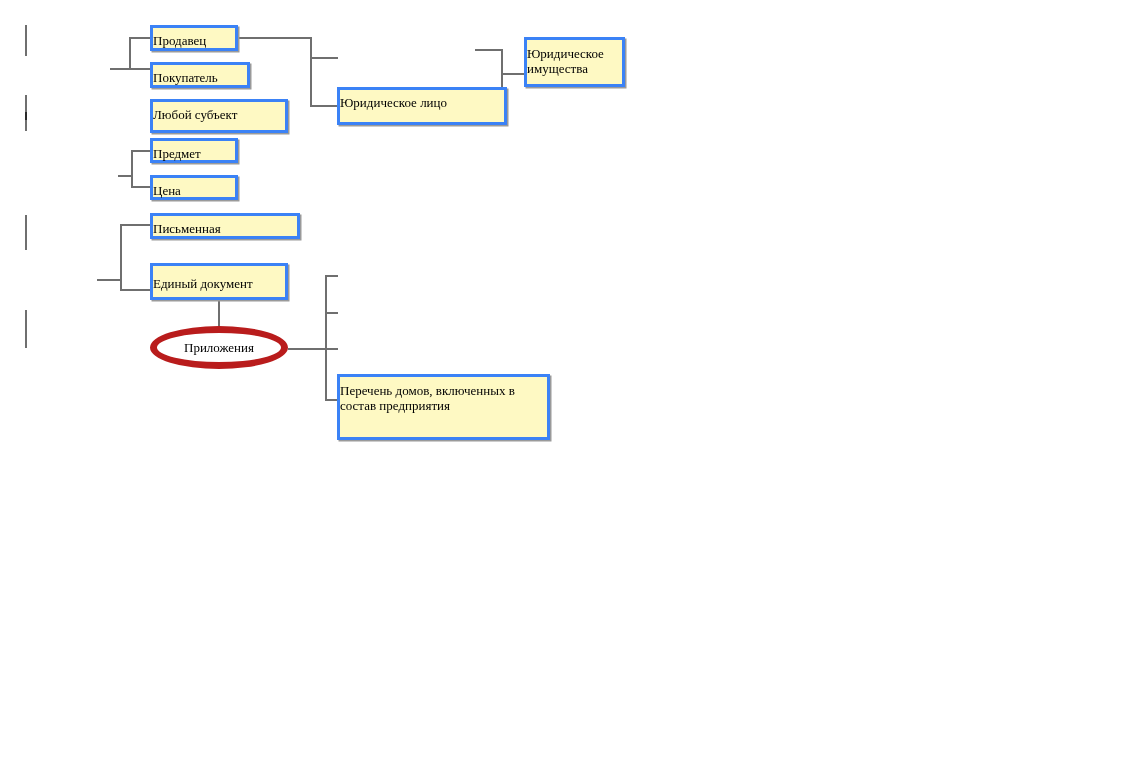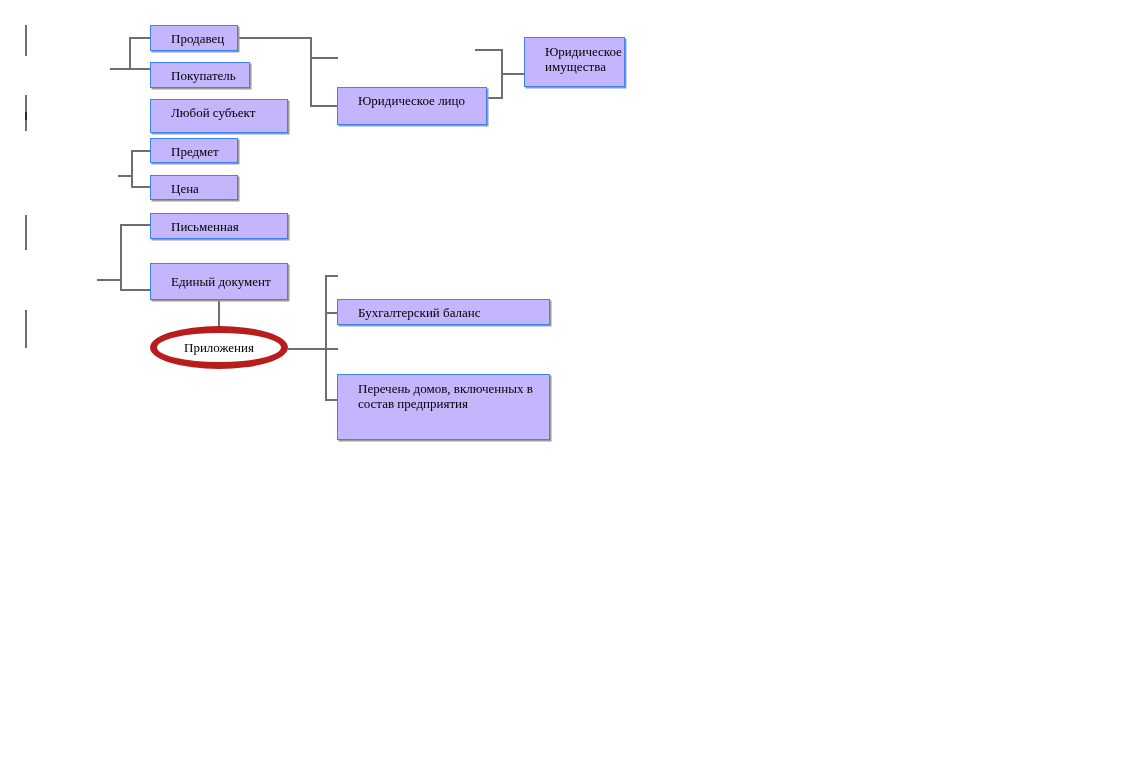--- a/index.html
+++ b/index.html
@@ -11,27 +11,27 @@
     position: relative;
     width: 1126px;
     height: 773px;
     background: #ffffff;
     font-family: "Liberation Serif", "DejaVu Serif", serif;
     overflow: hidden;
   }
   .node {
     position: absolute;
     box-sizing: border-box;
-    background: #c4b5fd;
-    border: 1px solid #3b82f6;
+    background: #fef9c3;
+    border: 3px solid #3b82f6;
     box-shadow: 1.5px 1.5px 0 0 #9a9a9a;
     color: #000000;
     font-size: 13px;
     line-height: 15px;
-    padding: 5px 7px 0 20px;
+    padding: 5px 7px 0 0;
     z-index: 3;
   }
   .node.two-line {
     padding-top: 6px;
   }
   .ellipse {
     position: absolute;
     box-sizing: border-box;
     background: #ffffff;
     border: 7px solid #b91c1c;
@@ -113,39 +113,38 @@
   <div class="seg h" style="left:325px; top:348px; width:13px;"></div>
   <div class="seg h" style="left:325px; top:399px; width:13px;"></div>
 
   <div class="node" style="left:150px; top:25px; width:88px; height:26px;">Продавец</div>
 
   <div class="node" style="left:150px; top:62px; width:100px; height:26px;">Покупатель</div>
 
   <div class="node" style="left:150px; top:99px; width:138px; height:34px;">Любой субъект</div>
 
 
-  <div class="node" style="left:337px; top:87px; width:150px; height:38px;">Юридическое лицо</div>
+  <div class="node" style="left:337px; top:87px; width:170px; height:38px;">Юридическое лицо</div>
 
   <div class="node two-line" style="left:524px; top:37px; width:101px; height:50px;">
     <div>Юридическое</div>
     <div>имущества</div>
   </div>
 
   <div class="node" style="left:150px; top:138px; width:88px; height:25px;">Предмет</div>
 
   <div class="node" style="left:150px; top:175px; width:88px; height:25px;">Цена</div>
 
-  <div class="node" style="left:150px; top:213px; width:138px; height:26px;">Письменная</div>
+  <div class="node" style="left:150px; top:213px; width:150px; height:26px;">Письменная</div>
 
   <div class="node" style="left:150px; top:263px; width:138px; height:37px; padding-top:10px;">Единый документ</div>
 
   <div class="ellipse" style="left:150px; top:326px; width:138px; height:43px;">Приложения</div>
 
 
-  <div class="node" style="left:337px; top:299px; width:213px; height:26px;">Бухгалтерский баланс</div>
 
 
   <div class="node two-line" style="left:337px; top:374px; width:213px; height:66px;">
     <div>Перечень домов, включенных в</div>
     <div>состав предприятия</div>
   </div>
 
 </div>
 
 </body></html>

